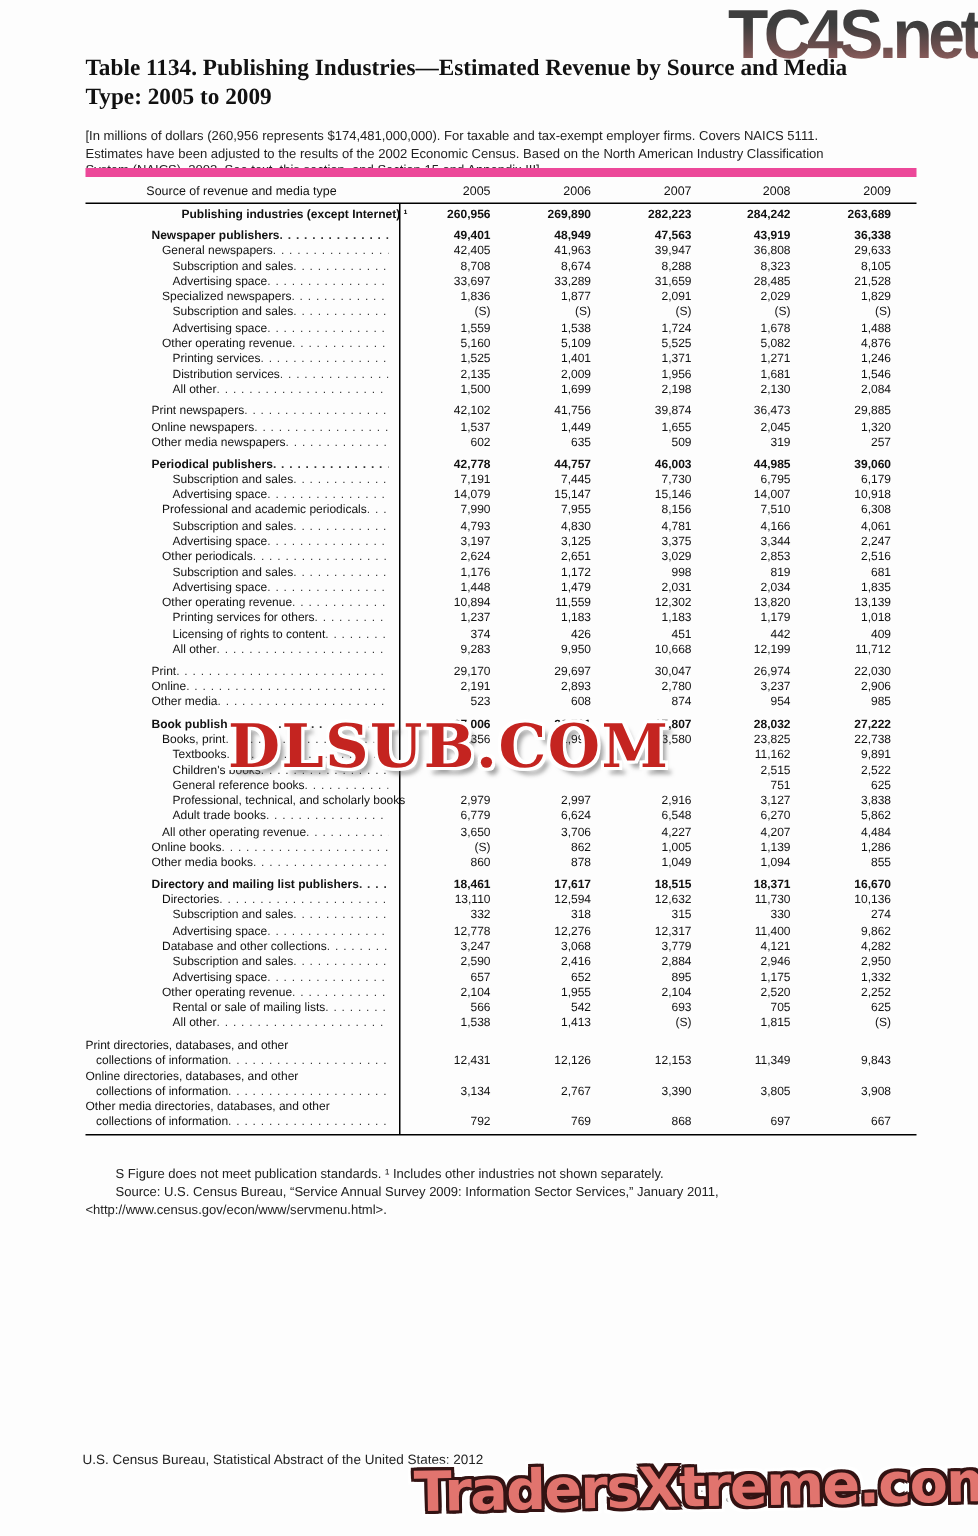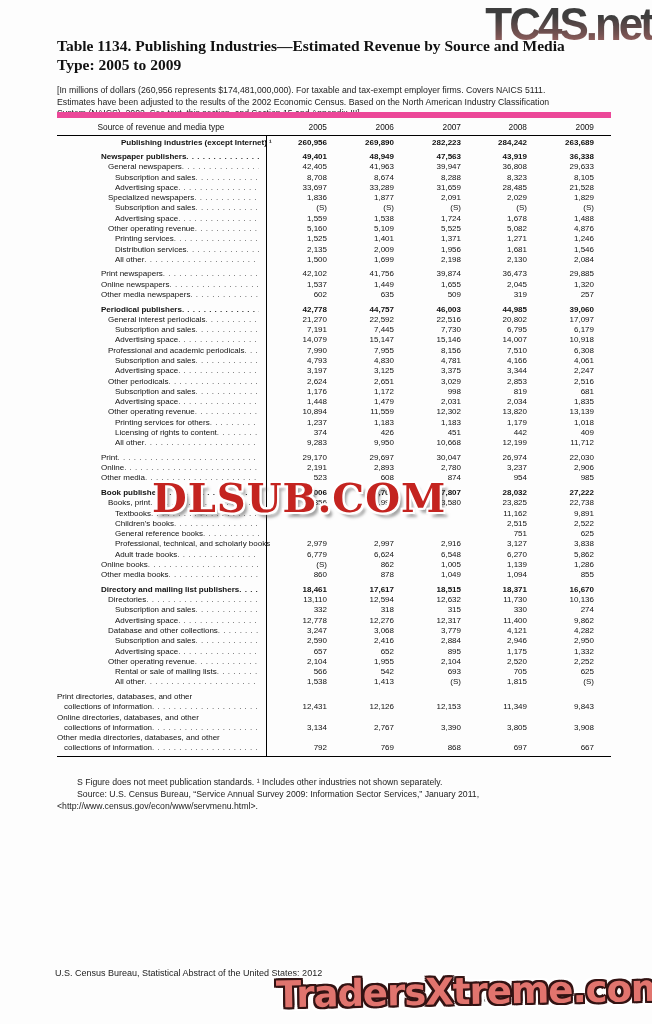--- a/index.html
+++ b/index.html
@@ -282,31 +282,20 @@
           <span class="lbl">Periodical publishers</span>
           <span class="dots"></span>
         </div>
         <div class="vcell">42,778</div>
         <div class="vcell">44,757</div>
         <div class="vcell">46,003</div>
         <div class="vcell">44,985</div>
         <div class="vcell">39,060</div>
       </div>
       <div class="trow">
-        <div class="stubcell lv1">
-          <span class="lbl">General interest periodicals</span>
-          <span class="dots"></span>
-        </div>
-        <div class="vcell">21,270</div>
-        <div class="vcell">22,592</div>
-        <div class="vcell">22,516</div>
-        <div class="vcell">20,802</div>
-        <div class="vcell">17,097</div>
-      </div>
-      <div class="trow">
         <div class="stubcell lv2">
           <span class="lbl">Subscription and sales</span>
           <span class="dots"></span>
         </div>
         <div class="vcell">7,191</div>
         <div class="vcell">7,445</div>
         <div class="vcell">7,730</div>
         <div class="vcell">6,795</div>
         <div class="vcell">6,179</div>
       </div>
@@ -533,20 +522,31 @@
       <div class="trow">
         <div class="stubcell lv2">
           <span class="lbl">Adult trade books</span>
           <span class="dots"></span>
         </div>
         <div class="vcell">6,779</div>
         <div class="vcell">6,624</div>
         <div class="vcell">6,548</div>
         <div class="vcell">6,270</div>
         <div class="vcell">5,862</div>
+      </div>
+      <div class="trow">
+        <div class="stubcell lv1">
+          <span class="lbl">All other operating revenue</span>
+          <span class="dots"></span>
+        </div>
+        <div class="vcell">3,650</div>
+        <div class="vcell">3,706</div>
+        <div class="vcell">4,227</div>
+        <div class="vcell">4,207</div>
+        <div class="vcell">4,484</div>
       </div>
       <div class="trow">
         <div class="stubcell lv0">
           <span class="lbl">Online books</span>
           <span class="dots"></span>
         </div>
         <div class="vcell">(S)</div>
         <div class="vcell">862</div>
         <div class="vcell">1,005</div>
         <div class="vcell">1,139</div>

